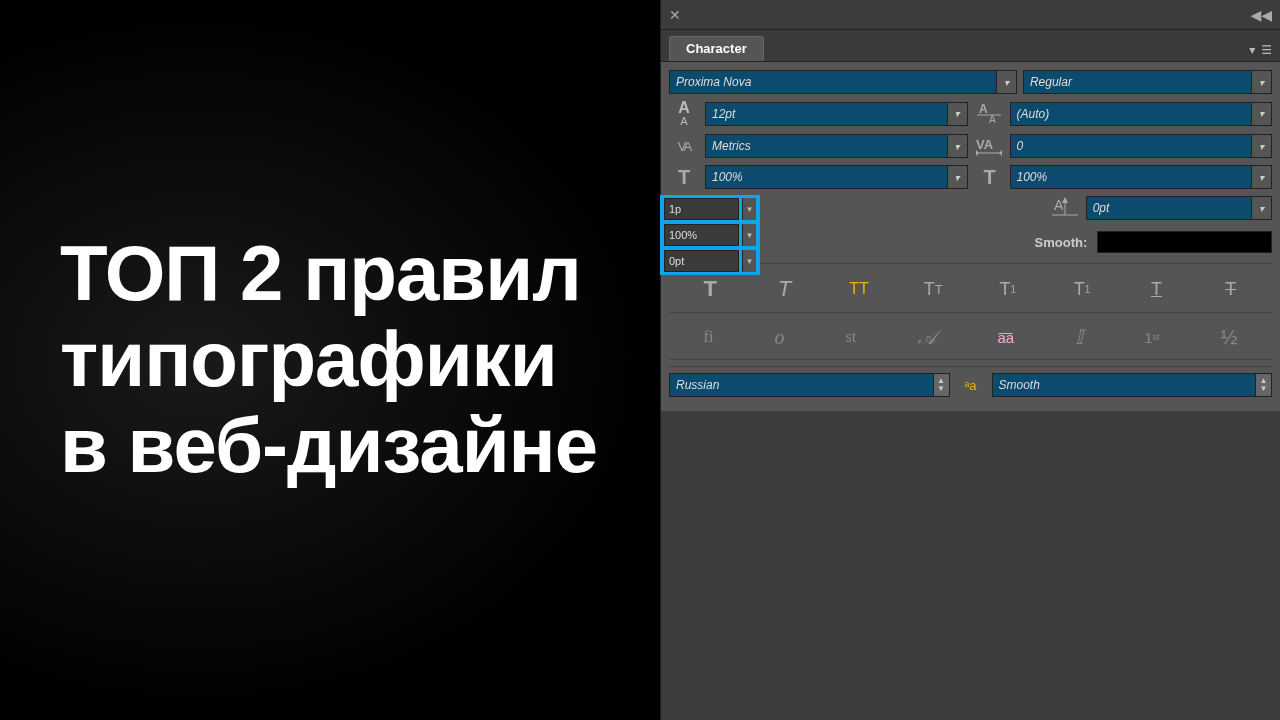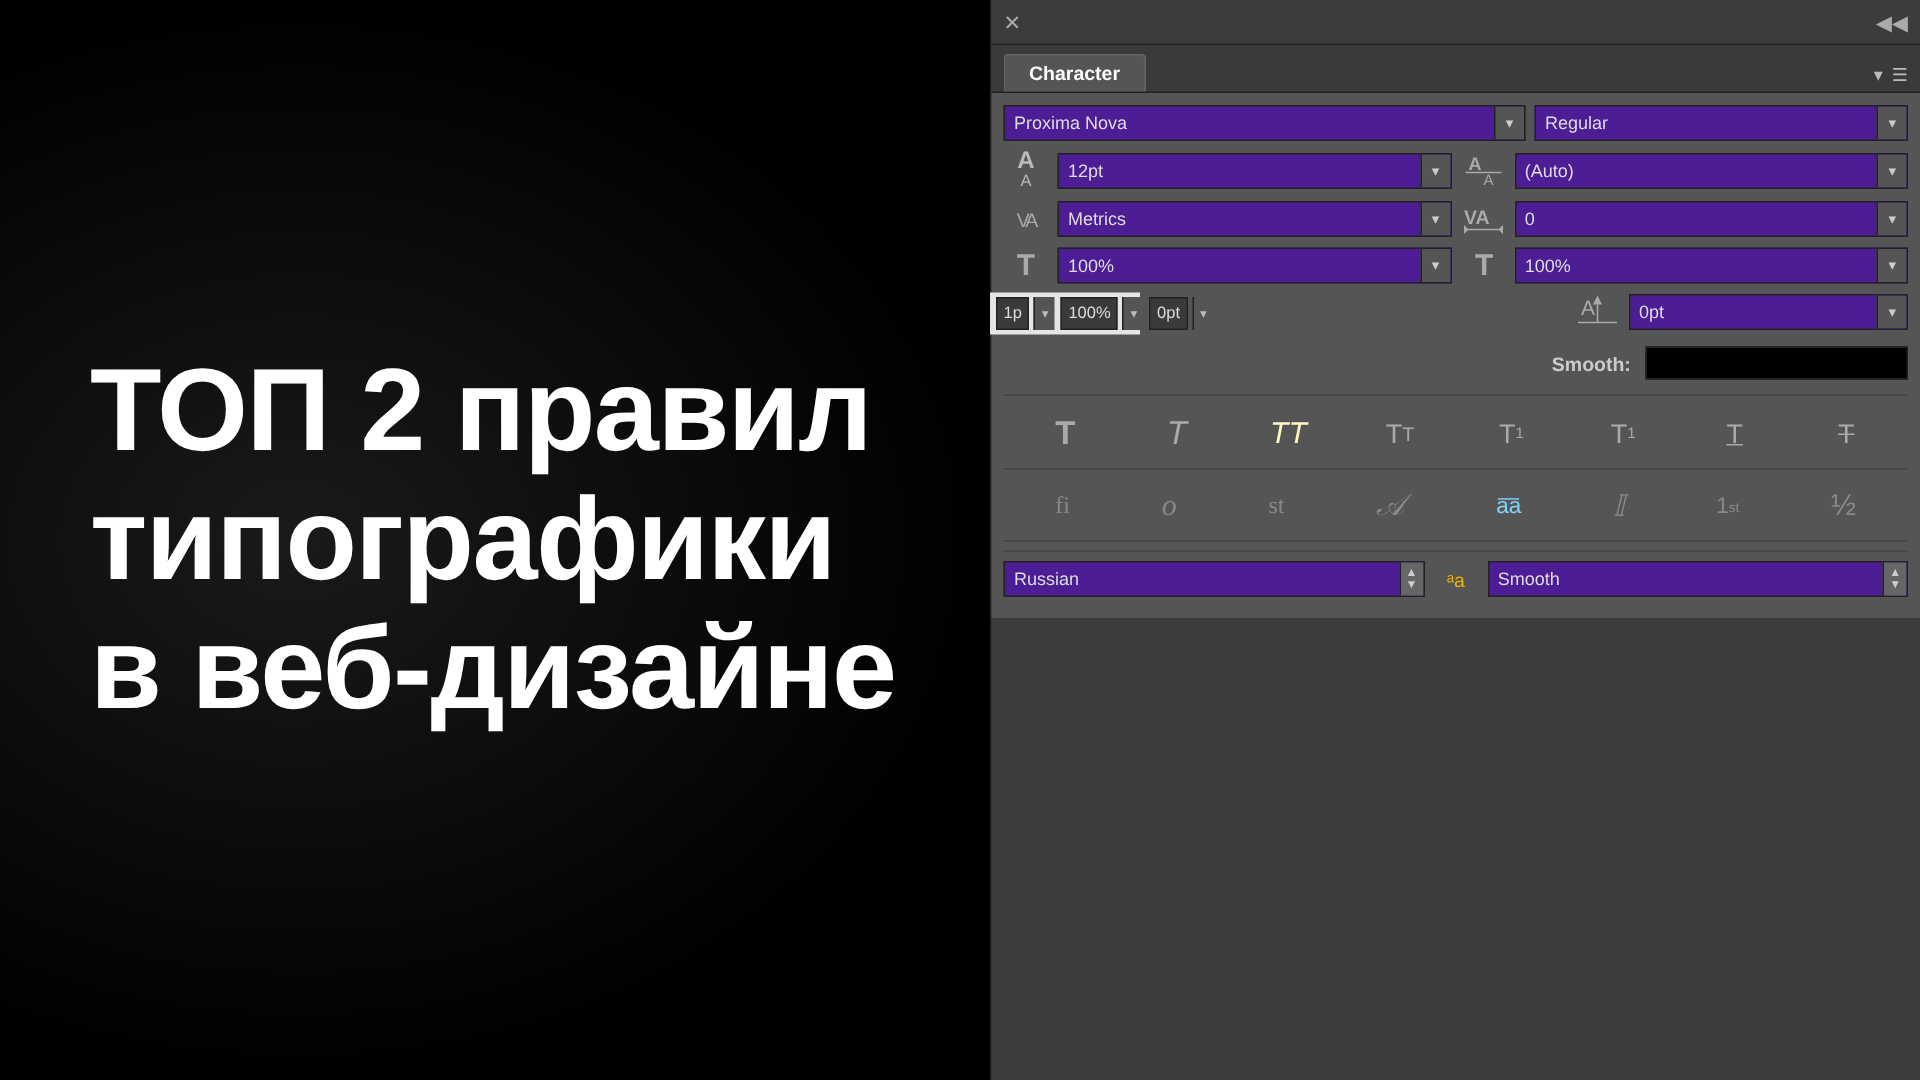--- a/index.html
+++ b/index.html
@@ -123,29 +123,30 @@
       height: 100%;
       display: flex;
       align-items: center;
       justify-content: center;
       color: #ccc;
       font-size: 10px;
       flex-shrink: 0;
     }
 
     .ps-input-with-arrow {
-      background: #4c1d95;
+      background: #0c4a6e;
       border: 1px solid #222;
       color: #ddd;
       font-size: 12px;
       display: flex;
       align-items: center;
       height: 24px;
       cursor: pointer;
       overflow: hidden;
+      font-style: italic;
     }
 
     .ps-input-text {
       flex: 1;
       padding: 0 6px;
       white-space: nowrap;
       overflow: hidden;
     }
 
     
@@ -411,36 +412,36 @@
       <div style="flex:1;"></div>
       <span class="color-label">Smooth:</span>
       <div class="color-swatch"></div>
     </div>
 
     <div class="panel-divider"></div>
 
     <div class="type-styles-row">
       <span class="type-style-btn" style="font-weight:900; font-size:22px; color:#aaa;">T</span>
       <span class="type-style-btn" style="font-style:italic; font-size:22px; color:#aaa;">T</span>
-      <span class="type-style-btn" style="font-size:20px; color:#fef9c3;font-style:italic;">TT</span>
+      <span class="type-style-btn" style="font-size:16px; color:#eab308;">TT</span>
       <span class="type-style-btn" style="font-size:18px; color:#aaa;">T<span style="font-size:13px;">T</span></span>
       <span class="type-style-btn" style="font-size:18px; color:#aaa;">T<sup style="font-size:10px;">1</sup></span>
       <span class="type-style-btn" style="font-size:18px; color:#aaa;">T<sub style="font-size:10px;">1</sub></span>
       <span class="type-style-btn" style="font-size:18px; color:#aaa; text-decoration:underline;">T</span>
       <span class="type-style-btn" style="font-size:18px; color:#aaa; text-decoration:line-through;">T</span>
     </div>
 
     <div class="panel-divider"></div>
 
     <div class="opentype-row">
       <span class="opentype-btn" style="font-family: Georgia, serif; font-size:16px; color:#888;">fi</span>
       <span class="opentype-btn" style="font-style:italic; font-family:Georgia,serif; font-size:20px; color:#888;">o</span>
       <span class="opentype-btn" style="font-family: Georgia, serif; font-size:16px; color:#888;">st</span>
       <span class="opentype-btn" style="font-style:italic; font-family:Georgia,serif; font-size:20px; color:#888;">𝒜</span>
-      <span class="opentype-btn" style="font-size:15px; color:#7dd3fc;text-align:center;">a͞a</span>
+      <span class="opentype-btn" style="font-size:15px; color:#f9a8d4;text-align:center;">a͞a</span>
       <span class="opentype-btn" style="font-style:italic; font-family:Georgia,serif; font-size:20px; color:#888;">𝕀</span>
       <span class="opentype-btn" style="font-size:15px; color:#888;">1<sup style="font-size:9px;">st</sup></span>
       <span class="opentype-btn" style="font-size:20px; color:#888;">½</span>
     </div>
 
     <div class="panel-divider"></div>
 
     <div class="bottom-row">
       <div class="ps-input-with-arrow lang-input">
         <span class="ps-input-text">Russian</span>
@@ -457,21 +458,21 @@
         <div style="display:flex; flex-direction:column; width:16px; background:#666; height:24px; align-items:center; justify-content:center; border-left:1px solid #222;">
           <span style="font-size:8px; color:#ccc; line-height:1;">▲</span>
           <span style="font-size:8px; color:#ccc; line-height:1;">▼</span>
         </div>
       </div>
     </div>
 
   </div>
 </div>
 
-<div style="position:absolute; left:660px; top:195px; width:100px; background:#e5e5e5; padding:3px 4px; display:flex; gap:4px;">
+<div style="position:absolute; left:660px; top:195px; width:100px; background:#0ea5e9; padding:3px 4px; display:flex; flex-direction:column; gap:4px;">
   <div style="display:flex; gap:3px; align-items:center;">
     <div style="background:#3a3a3a; border:1px solid #222; color:#ddd; font-size:11px; height:22px; display:flex; align-items:center; padding:0 4px; flex:1;">1p</div>
     <div style="width:14px; background:#555; height:22px; display:flex; align-items:center; justify-content:center; color:#bbb; font-size:9px; border-left:1px solid #222;">▾</div>
   </div>
   <div style="display:flex; gap:3px; align-items:center;">
     <div style="background:#3a3a3a; border:1px solid #222; color:#ddd; font-size:11px; height:22px; display:flex; align-items:center; padding:0 4px; flex:1;">100%</div>
     <div style="width:14px; background:#555; height:22px; display:flex; align-items:center; justify-content:center; color:#bbb; font-size:9px; border-left:1px solid #222;">▾</div>
   </div>
   <div style="display:flex; gap:3px; align-items:center;">
     <div style="background:#3a3a3a; border:1px solid #222; color:#ddd; font-size:11px; height:22px; display:flex; align-items:center; padding:0 4px; flex:1;">0pt</div>

